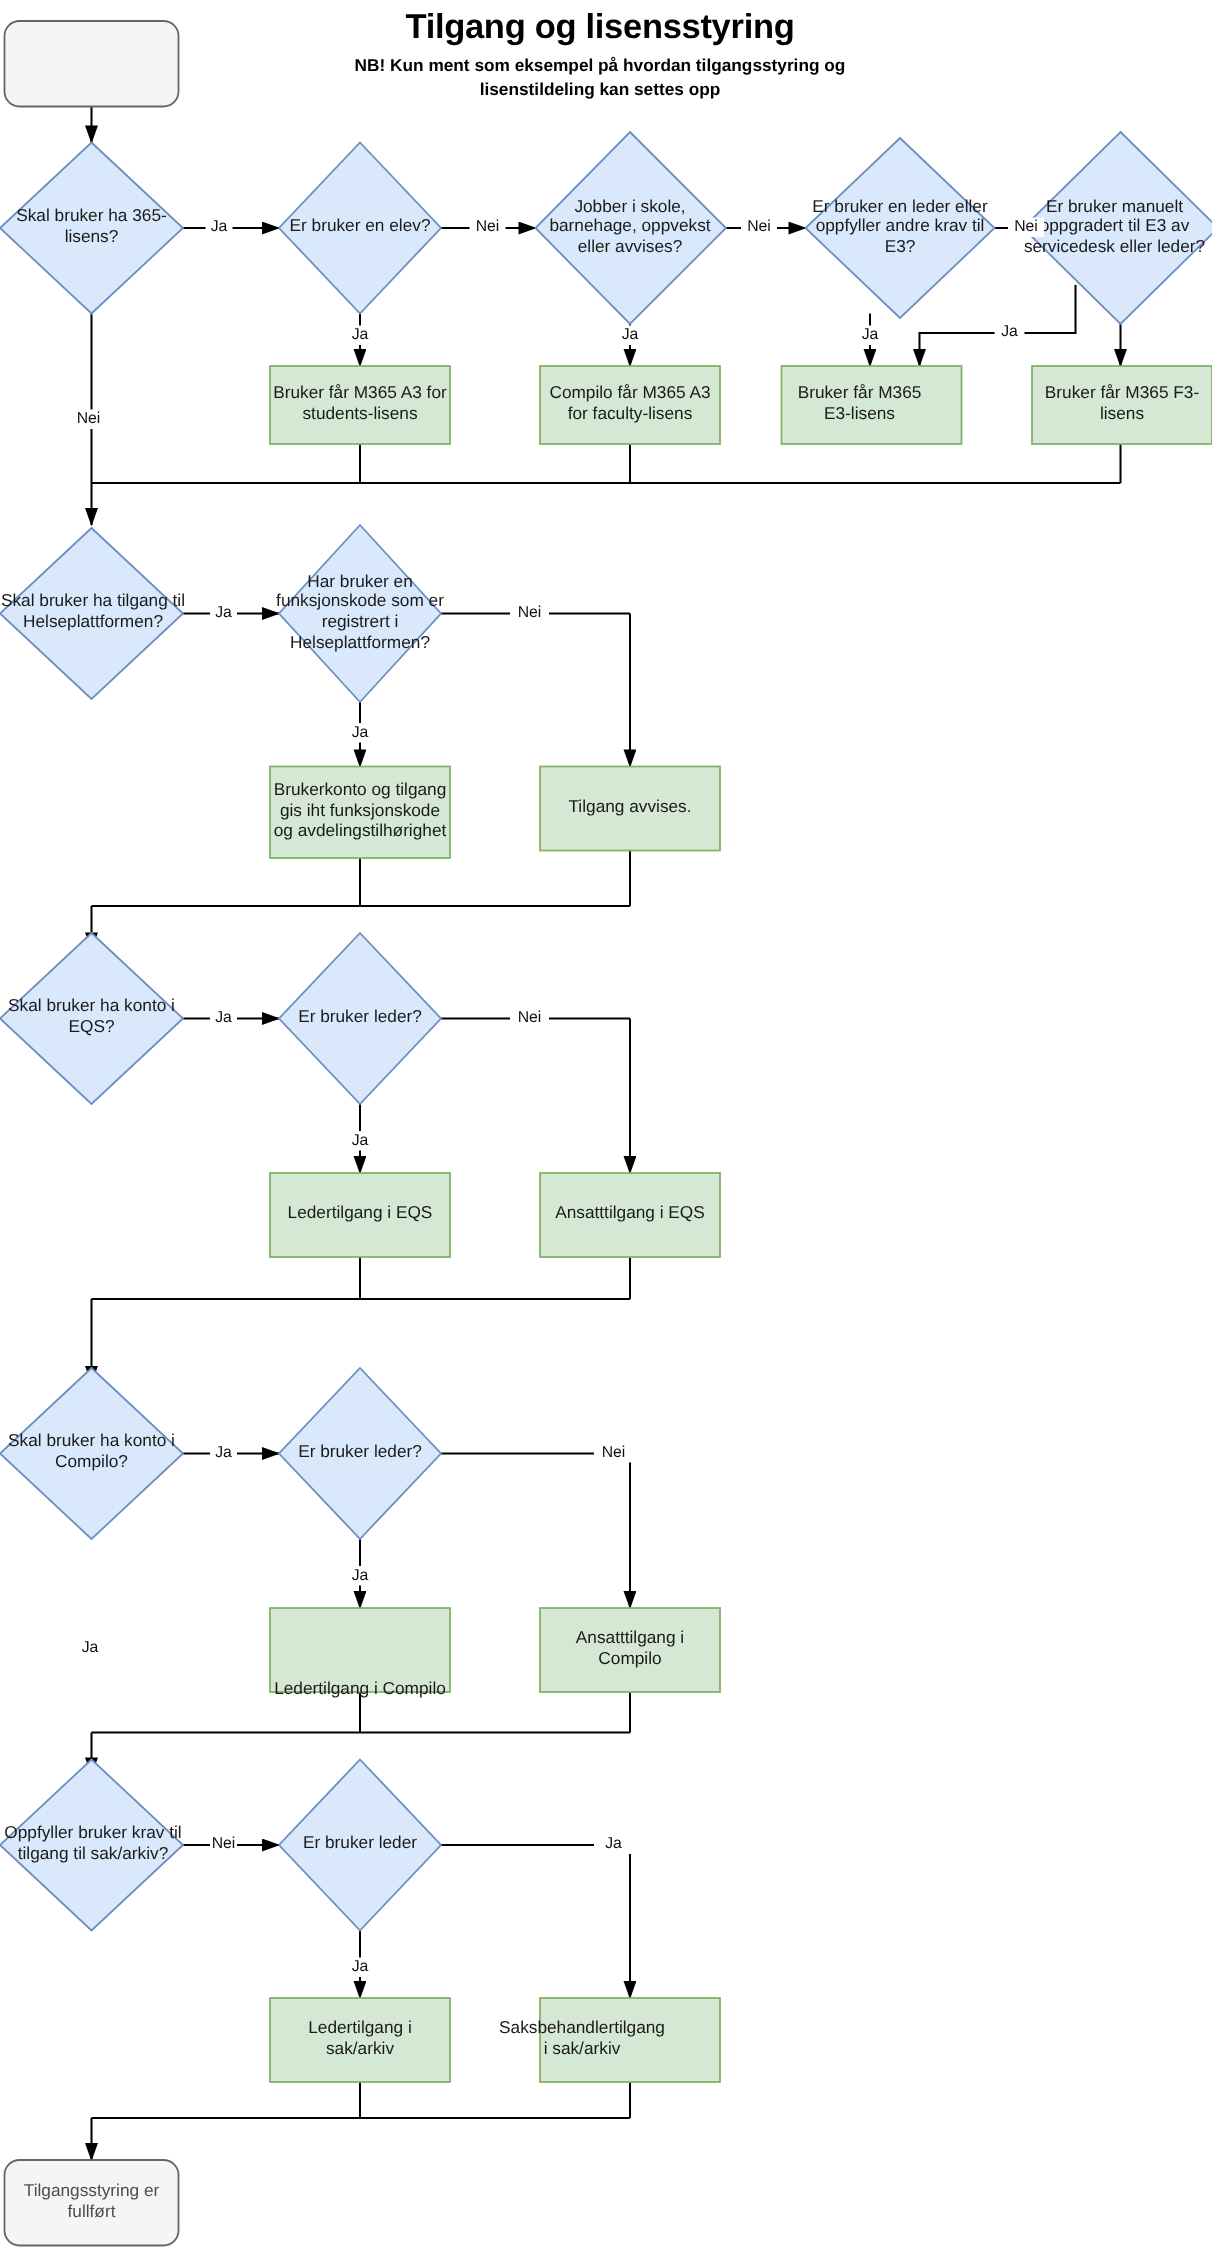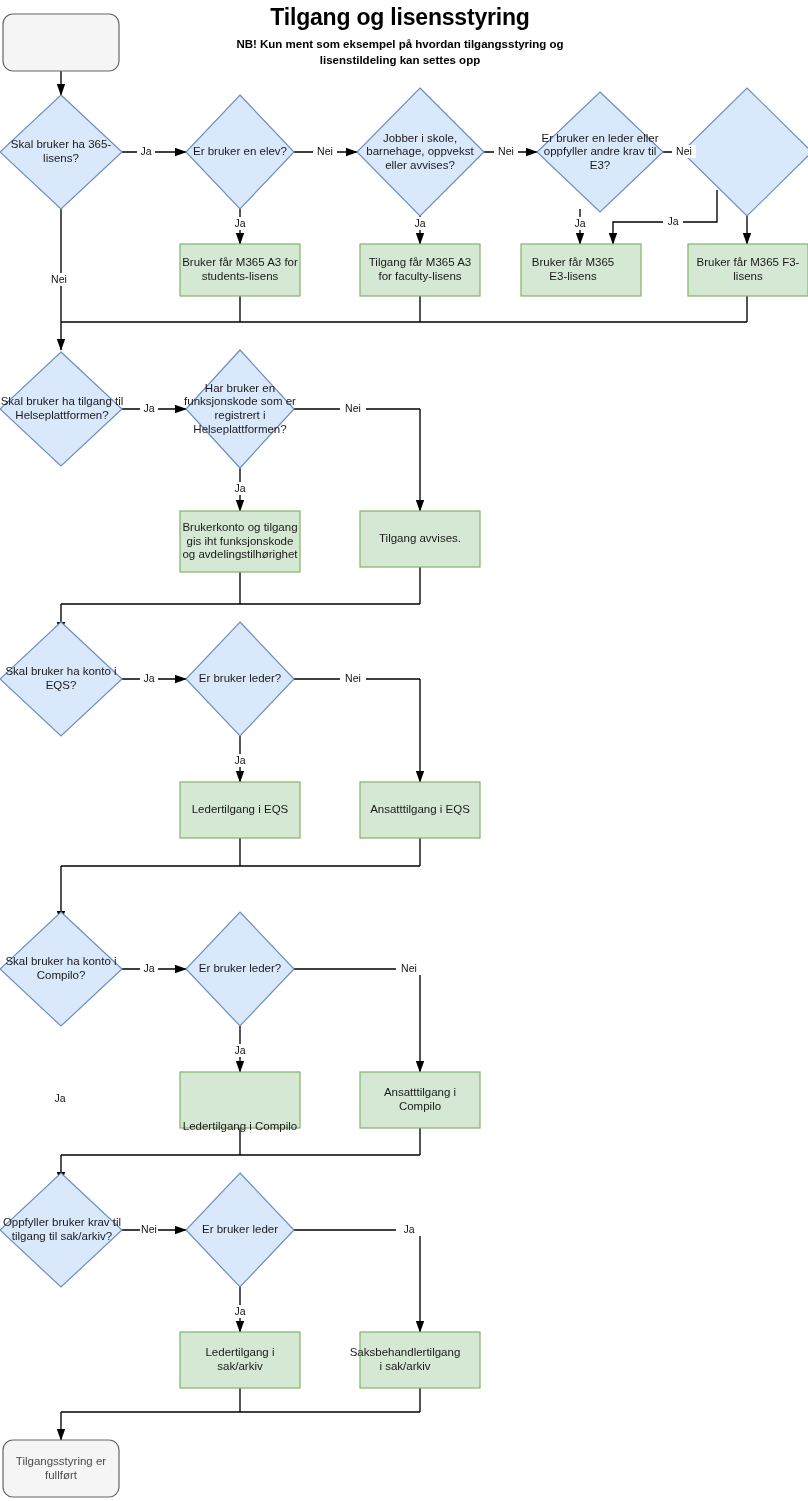--- a/index.html
+++ b/index.html
@@ -142,23 +142,24 @@
   <div class="title t-main" style="left:130px;top:4px;width:540px;">Tilgang og lisensstyring</div>
   <div class="title t-sub" style="left:130px;top:37px;width:540px;">NB! Kun ment som eksempel på hvordan tilgangsstyring og</div>
   <div class="title t-sub" style="left:130px;top:53px;width:540px;">lisenstildeling kan settes opp</div>
 
   <div class="node-text term-text" style="left:7px;top:1440px;width:108px;height:57px;">Tilgangsstyring er fullført</div>
 
   <div class="node-text dia-text" style="left:0px;top:128px;width:122px;height:48px;">Skal bruker ha 365-lisens?</div>
   <div class="node-text dia-text" style="left:188px;top:140px;width:104px;height:24px;">Er bruker en elev?</div>
   <div class="node-text dia-text" style="left:357px;top:125px;width:126px;height:54px;">Jobber i skole, barnehage, oppvekst eller avvises?</div>
   <div class="node-text dia-text" style="left:532px;top:125px;width:136px;height:54px;">Er bruker en leder eller oppfyller andre krav til E3?</div>
+  <div class="node-text dia-text" style="left:679px;top:117px;width:128px;height:70px;">Er bruker manuelt oppgradert til E3 av servicedesk eller leder?</div>
 
   <div class="node-text box-text" style="left:182px;top:244px;width:116px;height:52px;">Bruker får M365 A3 for students-lisens</div>
-  <div class="node-text box-text" style="left:362px;top:244px;width:116px;height:52px;">Tilgang får M365 A3 for faculty-lisens</div>
+  <div class="node-text box-text" style="left:362px;top:244px;width:116px;height:52px;">Compilo får M365 A3 for faculty-lisens</div>
   <div class="node-text box-text" style="left:523px;top:244px;width:100px;height:52px;">Bruker får M365 E3-lisens</div>
   <div class="node-text box-text" style="left:690px;top:244px;width:116px;height:52px;">Bruker får M365 F3-lisens</div>
 
   <div class="node-text dia-text" style="left:0px;top:385px;width:124px;height:48px;">Skal bruker ha tilgang til Helseplattformen?</div>
   <div class="node-text dia-text" style="left:180px;top:374px;width:120px;height:70px;">Har bruker en funksjonskode som er registrert i Helseplattformen?</div>
   <div class="node-text box-text" style="left:181px;top:511px;width:118px;height:61px;">Brukerkonto og tilgang gis iht funksjonskode og avdelingstilhørighet</div>
   <div class="node-text box-text" style="left:362px;top:511px;width:116px;height:56px;">Tilgang avvises.</div>
 
   <div class="node-text dia-text" style="left:3px;top:655px;width:116px;height:48px;">Skal bruker ha konto i EQS?</div>
   <div class="node-text dia-text" style="left:188px;top:667px;width:104px;height:24px;">Er bruker leder?</div>
@@ -166,21 +167,21 @@
   <div class="node-text box-text" style="left:362px;top:782px;width:116px;height:56px;">Ansatttilgang i EQS</div>
 
   <div class="node-text dia-text" style="left:0px;top:945px;width:122px;height:48px;">Skal bruker ha konto i Compilo?</div>
   <div class="node-text dia-text" style="left:188px;top:957px;width:104px;height:24px;">Er bruker leder?</div>
   <div class="node-text box-text" style="left:182px;top:1072px;width:116px;height:74px;margin-top:18px;">Ledertilgang i Compilo</div>
   <div class="node-text box-text" style="left:362px;top:1072px;width:116px;height:56px;">Ansatttilgang i Compilo</div>
 
   <div class="node-text dia-text" style="left:0px;top:1206px;width:124px;height:48px;">Oppfyller bruker krav til tilgang til sak/arkiv?</div>
   <div class="node-text dia-text" style="left:188px;top:1218px;width:104px;height:24px;">Er bruker leder</div>
   <div class="node-text box-text" style="left:182px;top:1332px;width:116px;height:56px;">Ledertilgang i sak/arkiv</div>
-  <div class="node-text box-text" style="left:358px;top:1332px;width:94px;height:56px;border-radius:13px;">Saksbehandlertilgang i sak/arkiv</div>
+  <div class="node-text box-text" style="left:341px;top:1332px;width:94px;height:56px;border-radius:13px;">Saksbehandlertilgang i sak/arkiv</div>
 
   <div class="edge-label" style="left:137px;top:145px;width:18px;height:13px;">Ja</div>
   <div class="edge-label" style="left:47px;top:273px;width:24px;height:13px;">Nei</div>
   <div class="edge-label" style="left:313px;top:145px;width:24px;height:13px;">Nei</div>
   <div class="edge-label" style="left:494px;top:145px;width:24px;height:13px;">Nei</div>
   <div class="edge-label" style="left:672px;top:145px;width:24px;height:13px;">Nei</div>
 
   <div class="edge-label" style="left:230px;top:217px;width:20px;height:13px;">Ja</div>
   <div class="edge-label" style="left:410px;top:217px;width:20px;height:13px;">Ja</div>
   <div class="edge-label" style="left:570px;top:217px;width:20px;height:13px;">Ja</div>

